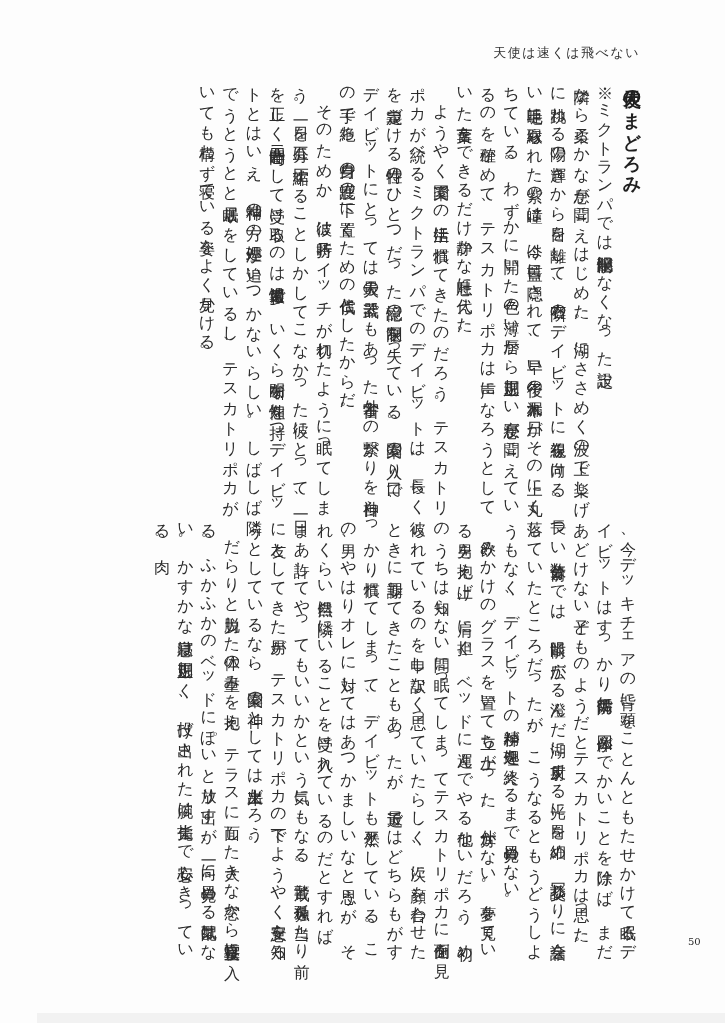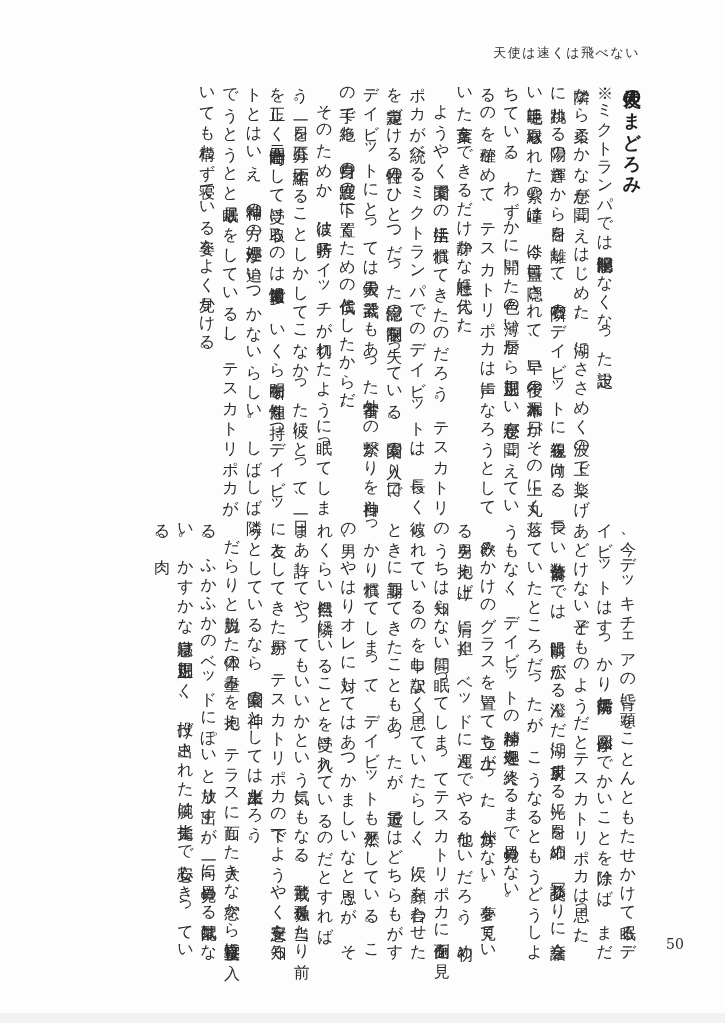--- a/index.html
+++ b/index.html
@@ -11,20 +11,21 @@
     height: 1023px;
     position: relative;
     background: #fdfdfd;
     overflow: hidden;
   }
   .page {
     position: absolute;
     inset: 0;
     background: #fdfdfd;
     color: #2b2b2b;
+    margin-left: 37px;
   }
   .running-header {
     position: absolute;
     top: 44px;
     right: 85px;
     font-family: "DejaVu Serif", "Liberation Serif", serif;
     font-size: 13px;
     letter-spacing: 1.5px;
     color: #333333;
     white-space: nowrap;
@@ -75,23 +76,23 @@
     line-height: 23.4px;
     letter-spacing: 0.6px;
     text-align: justify;
   }
   .lower-block p {
     line-height: 23.3px;
   }
   .page-number {
     position: absolute;
     top: 936px;
-    left: 666px;
+    left: 651px;
     font-family: "DejaVu Serif", "Liberation Serif", serif;
-    font-size: 14px;
+    font-size: 10px;
     color: #2b2b2b;
   }
   .bottom-strip {
     position: absolute;
     left: 0;
     bottom: 0;
     width: 725px;
     height: 10px;
     background: #f2f2f2;
   }

